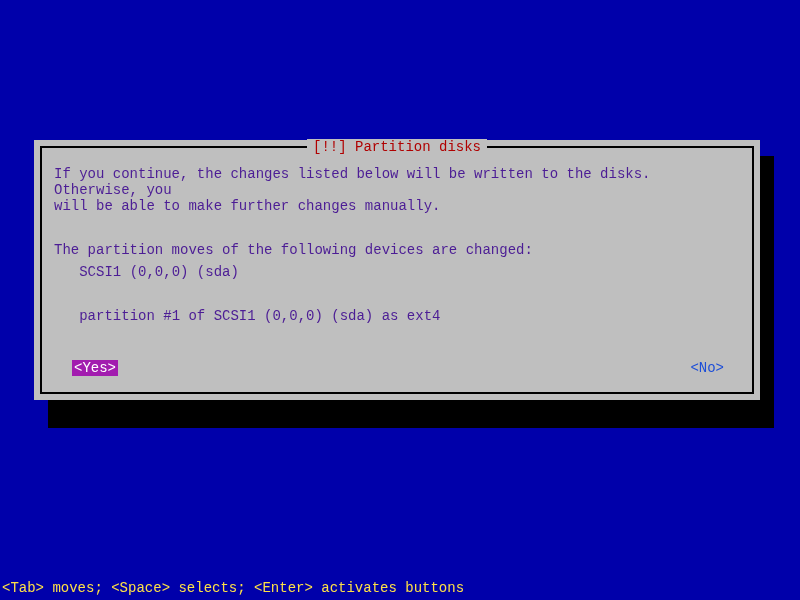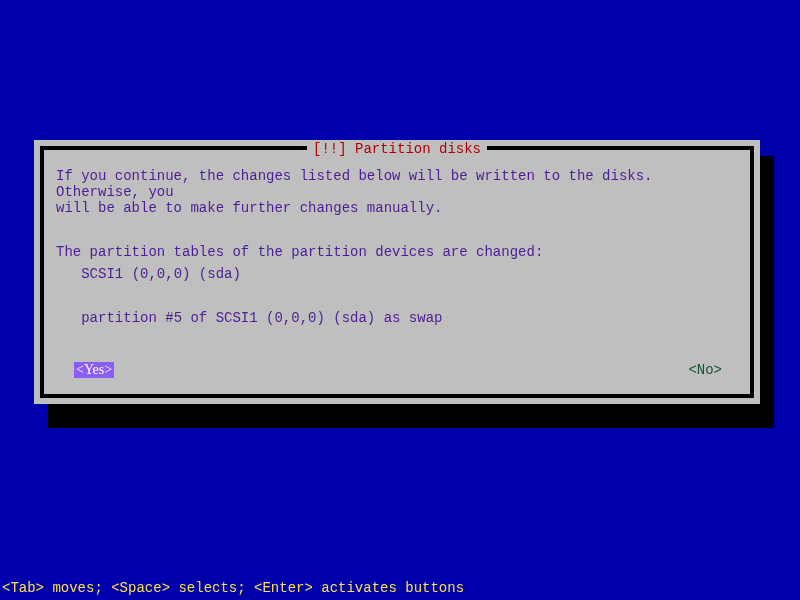--- a/index.html
+++ b/index.html
@@ -22,21 +22,21 @@
   }
   .dialog {
     position: absolute;
     left: 34px;
     top: 140px;
     width: 726px;
     background: #bfbfbf;
     padding: 6px;
   }
   .dialog-inner {
-    border: 4px solid #000000;
+    border: 2px solid #000000;
     position: relative;
     padding: 12px 12px 16px 12px;
   }
   .title-wrap {
     position: absolute;
     top: -9px;
     left: 0;
     right: 0;
     text-align: center;
   }
@@ -56,28 +56,27 @@
     display: flex;
     justify-content: space-between;
     margin-top: 14px;
     padding: 0 14px 0 18px;
   }
   .btn {
     font-family: inherit;
     font-size: inherit;
     border: none;
     background: transparent;
-    color: #14532d;
+    color: #1d4ed8;
     padding: 0 2px;
     cursor: pointer;
   }
   .btn.selected {
-    background: #8b5cf6;
+    background: #a21caf;
     color: #fff;
-    font-family: Liberation Serif, serif;
   }
   .helpbar {
     position: absolute;
     left: 0;
     bottom: 4px;
     color: #fde047;
     padding-left: 2px;
     white-space: pre;
   }
 </style>
@@ -89,25 +88,25 @@
 <div class="dialog">
   <div class="dialog-inner">
     <div class="title-wrap">
       <span class="title-bg">[!!] Partition disks</span>
     </div>
 
     <div class="body-text">If you continue, the changes listed below will be written to the disks. Otherwise, you
 will be able to make further changes manually.</div>
     <div class="body-text">&nbsp;</div>
 
-    <div class="body-text">The partition tables of the partition devices are changed:</div>
+    <div class="body-text">The partition moves of the following devices are changed:</div>
     <div class="body-text">   <span>SCSI1 (0,0,0) (sda)</span></div>
     <div class="body-text">&nbsp;</div>
 
-    <div class="body-text">   <span>partition #5 of SCSI1 (0,0,0) (sda) as swap</span></div>
+    <div class="body-text">   <span>partition #1 of SCSI1 (0,0,0) (sda) as ext4</span></div>
     <div class="body-text">&nbsp;</div>
 
 
     <div class="button-row">
       <button class="btn selected">&lt;Yes&gt;</button>
       <button class="btn">&lt;No&gt;</button>
     </div>
   </div>
 </div>
 

